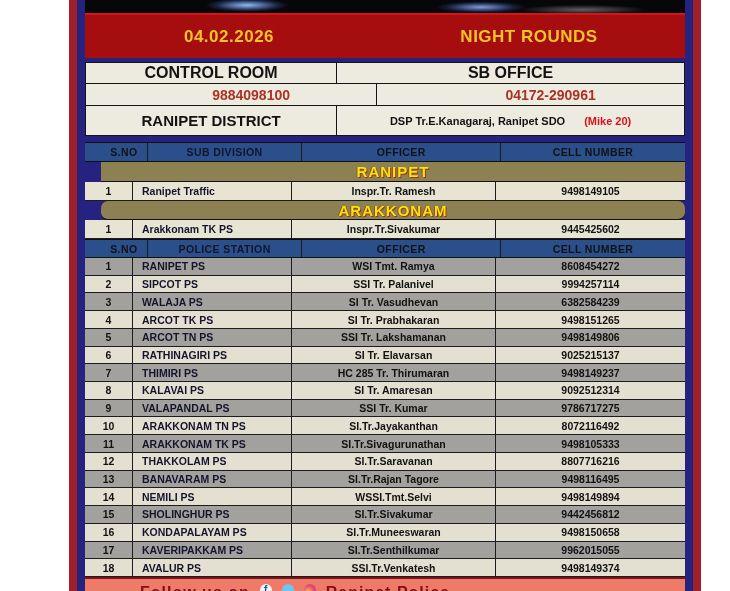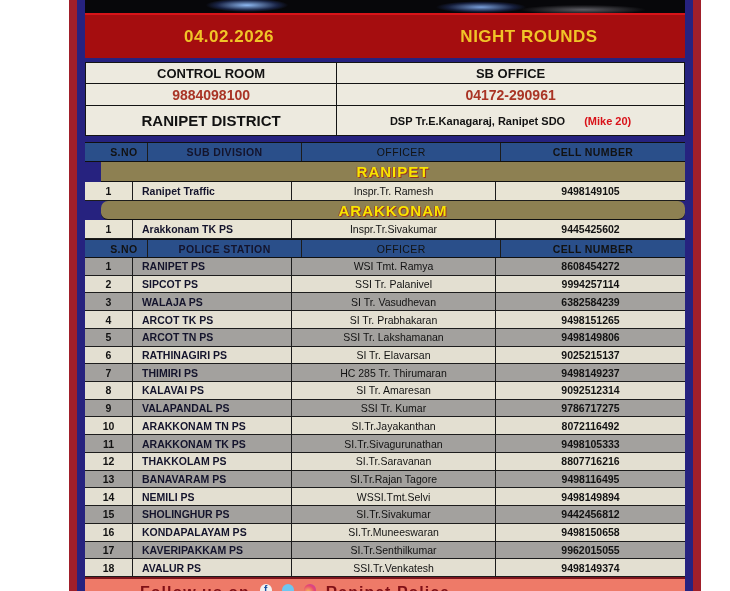--- a/index.html
+++ b/index.html
@@ -31,23 +31,23 @@
 
   
   .info-table { flex: 0 0 74px; display: flex; flex-direction: column;
     background: #edeadf; border: 1px solid #141414; }
   .info-row { display: flex; border-bottom: 1.5px solid #141414; }
   .info-row:last-child { border-bottom: none; }
   .info-row .icell { display: flex; align-items: center; justify-content: center;
     color: #121212; font-weight: bold; }
   .icell.left { flex: 0 0 42%; border-right: 1.5px solid #141414; }
   .icell.right { flex: 1; }
-  .ir1 { flex: 0 0 21px; font-size: 13px; }
+  .ir1 { flex: 0 0 21px; font-size: 16px; }
   .ir2 { flex: 0 0 22px; }
-  .ir2 .icell { font-size: 14px; color: #a93425; }
+  .ir2 .icell { font-size: 14px; color: #a93425; margin-left: 40px; }
   .ir3 { flex: 1; }
   .ir3 .left { font-size: 15px; }
   .ir3 .right { font-size: 11px; }
   .mike { color: #d91118; margin-left: 19px; }
 
   
   .thead { display: flex; background: #2a4f8a; color: #ffffff; font-weight: bold; font-size: 10px;
     letter-spacing: .4px; border-top: 1px solid #101010; border-bottom: 1px solid #101010; padding-left: 16px; }
   .thead.h1 { flex: 0 0 20px; }
   .thead.h2 { flex: 0 0 19px; }
@@ -61,21 +61,21 @@
 
   .trow { display: flex; flex: 1; border-bottom: 1px solid #1c1c1c; min-height: 0; }
   .trow.single { flex: 0 0 19px; background: #e8e4d4; }
   .trow.odd  { background: #a3a19e; }
   .trow.even { background: #e3dfd1; }
   .tcell { display: flex; align-items: center; justify-content: center;
     font-size: 10.5px; color: #121212; overflow: hidden; white-space: nowrap; }
   .c-sno     { flex: 0 0 8%;    border-right: 1px solid #1c1c1c; font-weight: bold; }
   .c-station { flex: 0 0 26.5%; border-right: 1px solid #1c1c1c; font-weight: bold;
                justify-content: flex-start; padding-left: 9px; color: #14142c; }
-  .c-officer { flex: 0 0 34%;   border-right: 1px solid #1c1c1c; font-weight: 400; text-align: right; }
+  .c-officer { flex: 0 0 34%;   border-right: 1px solid #1c1c1c; font-weight: 700; text-align: right; }
   .c-cell    { flex: 1; font-weight: bold; }
   #ps-rows { display: flex; flex-direction: column; flex: 1; }
 
   
   .footer { flex: 0 0 14px; background: #ee7a68; border-top: 2px solid #7c141c;
     overflow: hidden; }
   .footer-inner { display: flex; align-items: flex-start; padding: 5px 0 0 55px; gap: 10px;
     white-space: nowrap; }
   .footer-text { color: #801017; font-weight: 800; font-size: 16px; letter-spacing: 1px; }
   .soc { width: 12px; height: 12px; border-radius: 50%; display: inline-block; flex: 0 0 12px; }

